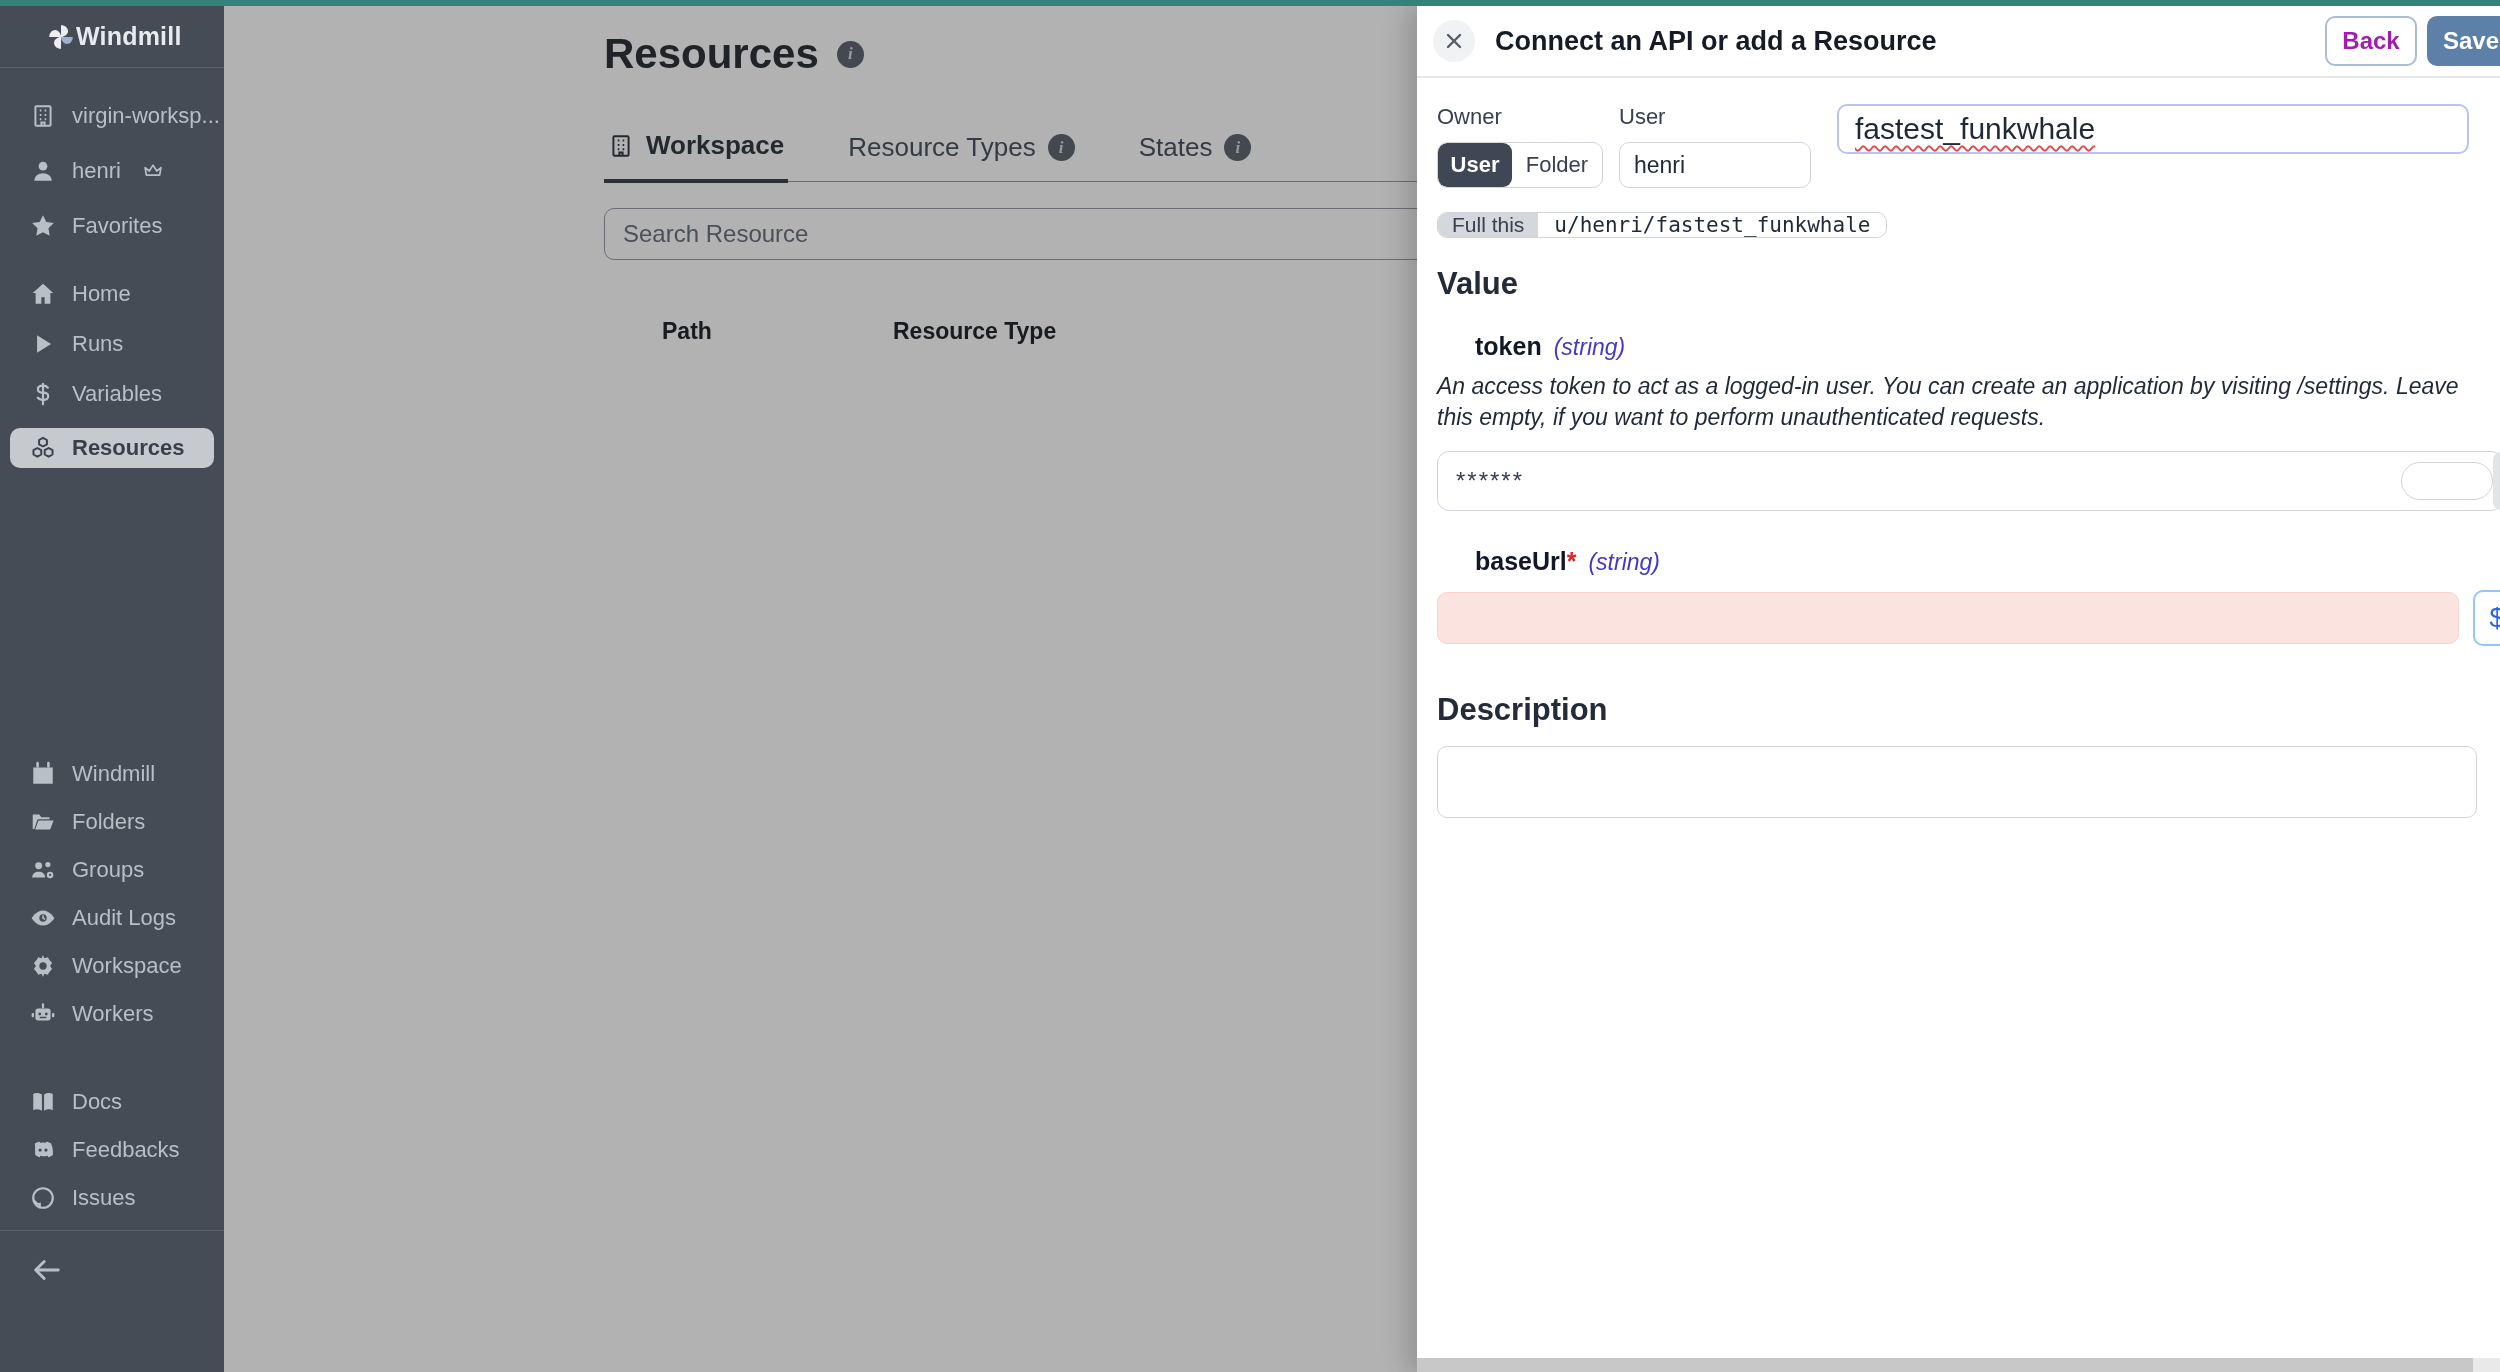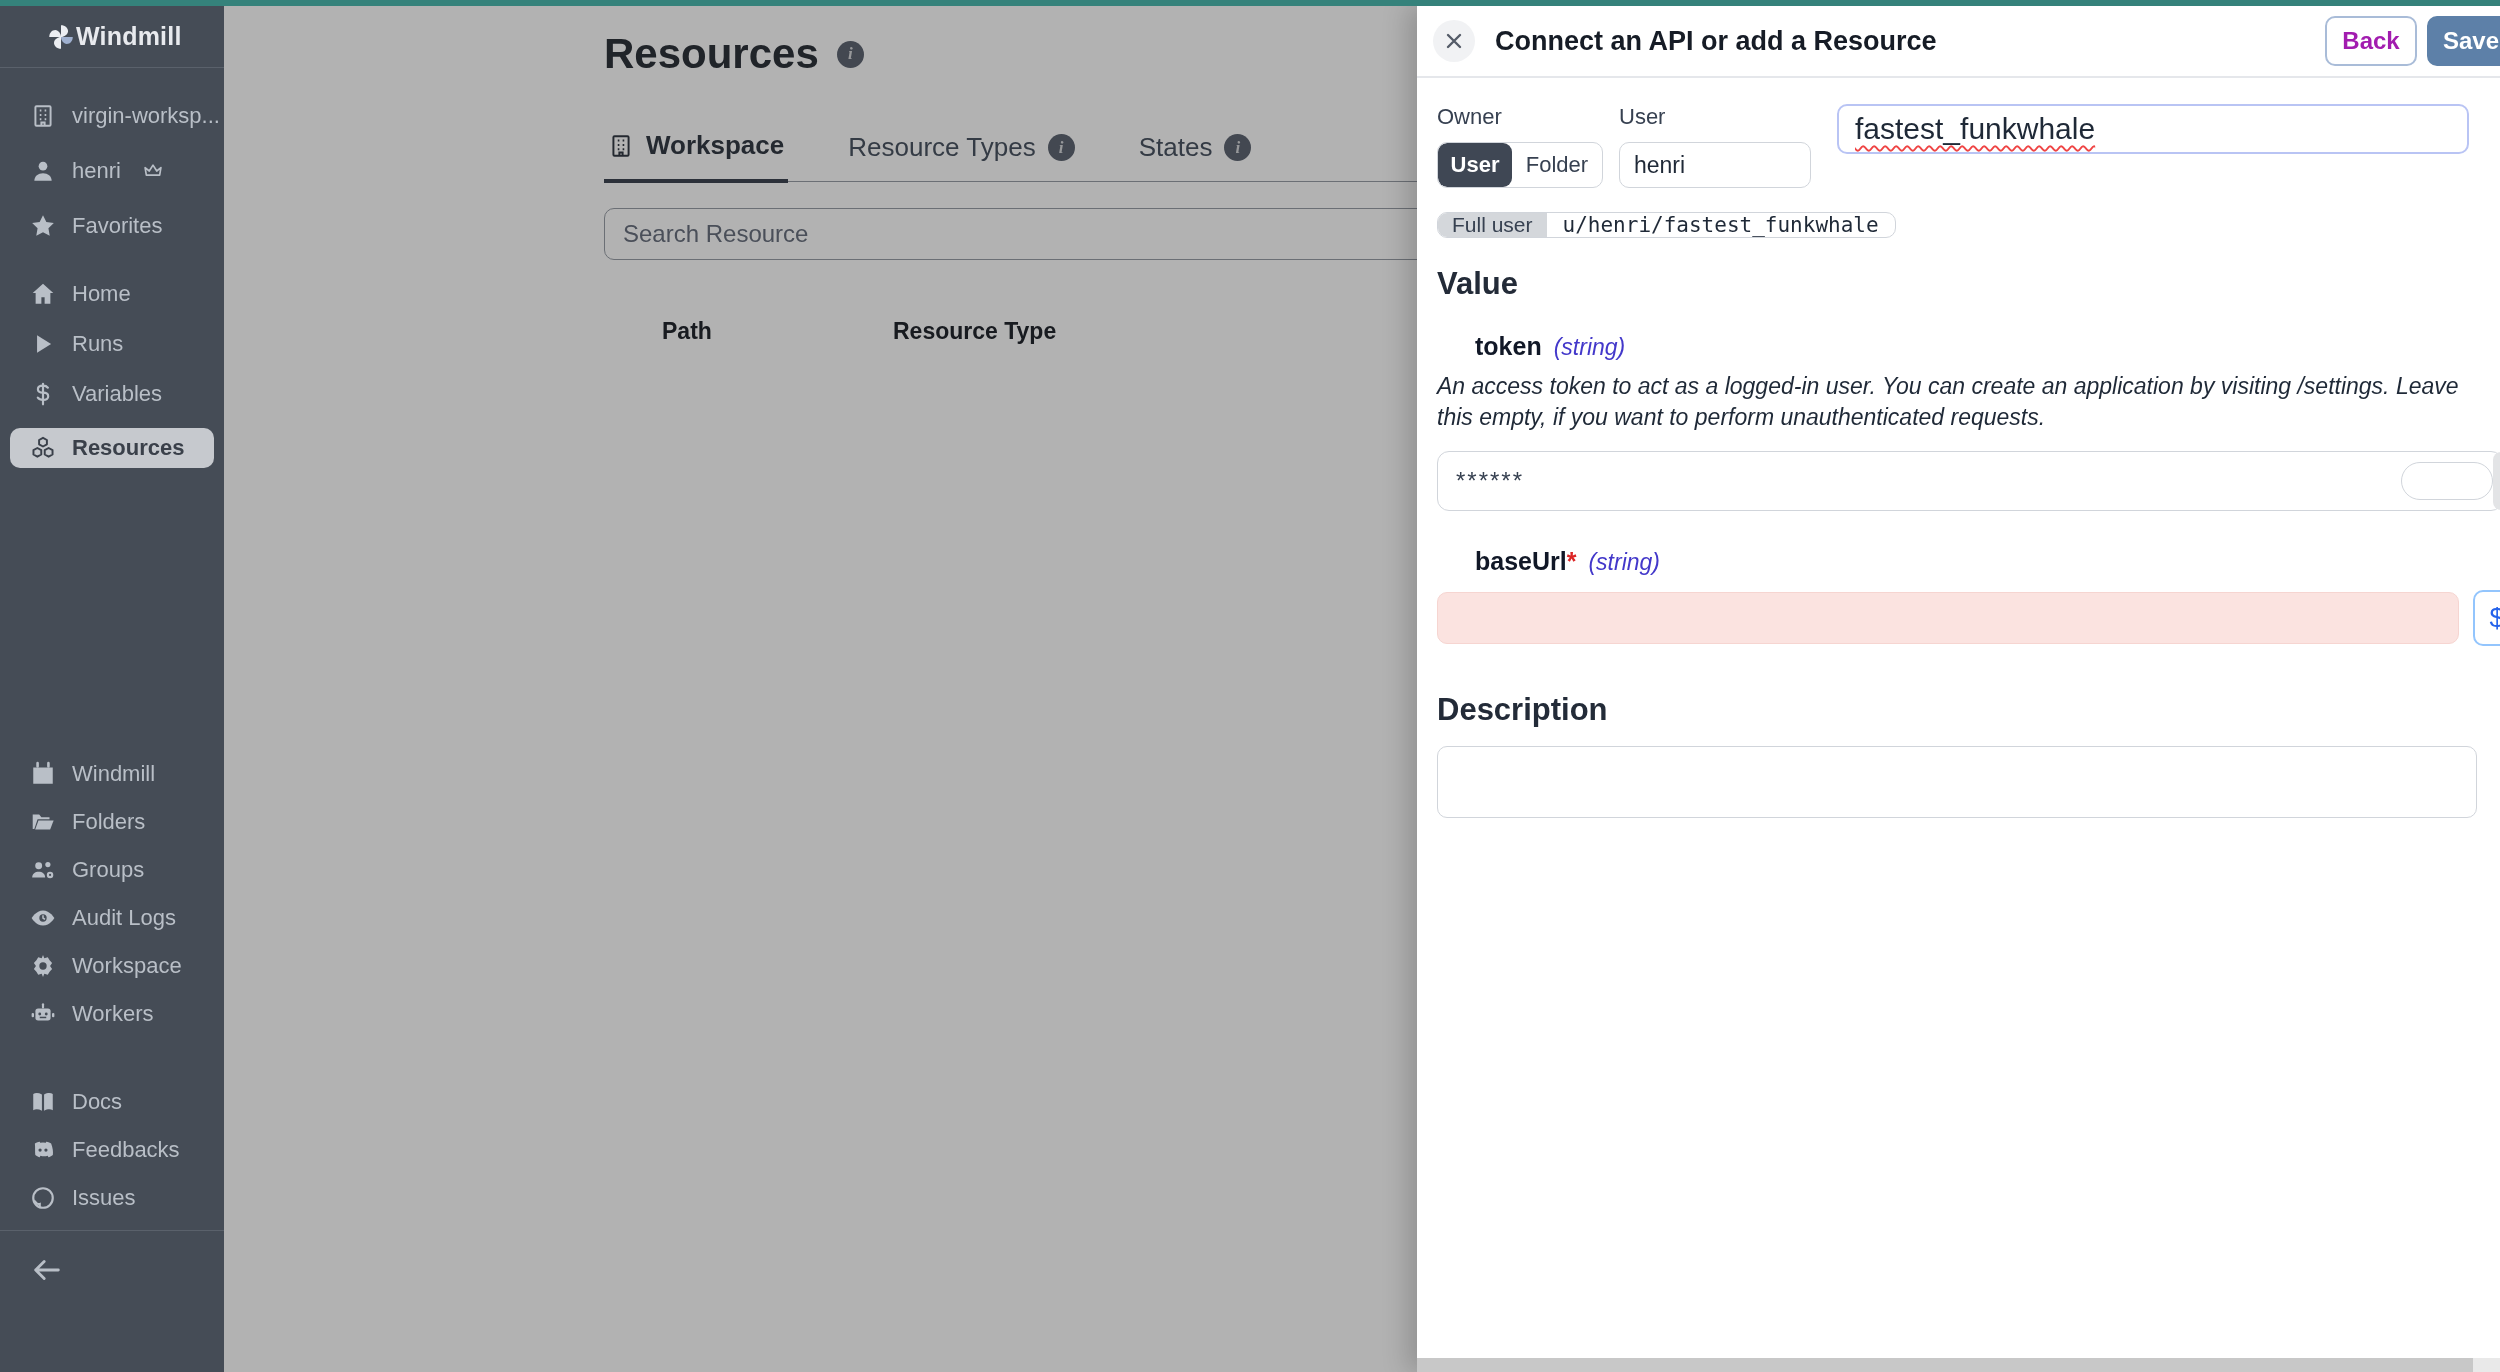--- a/index.html
+++ b/index.html
@@ -385,21 +385,21 @@
         <div class="text-input">henri</div>
       </div>
       <div class="col-name">
         <div class="name-input">
           <span class="squiggle">fastest_funkwhale</span>
         </div>
       </div>
     </div>
 
     <div class="fullpath-row">
-      <span class="fullpath-badge">Full user</span>
+      <span class="fullpath-badge">Full this</span>
       <span class="fullpath-value">u/henri/fastest_funkwhale</span>
     </div>
 
     <h2 class="section-heading value-heading">Value</h2>
 
 
     <div class="prop-label-row">
       <span class="prop-name">token</span>
       <span class="prop-type">(string)</span>
     </div>

